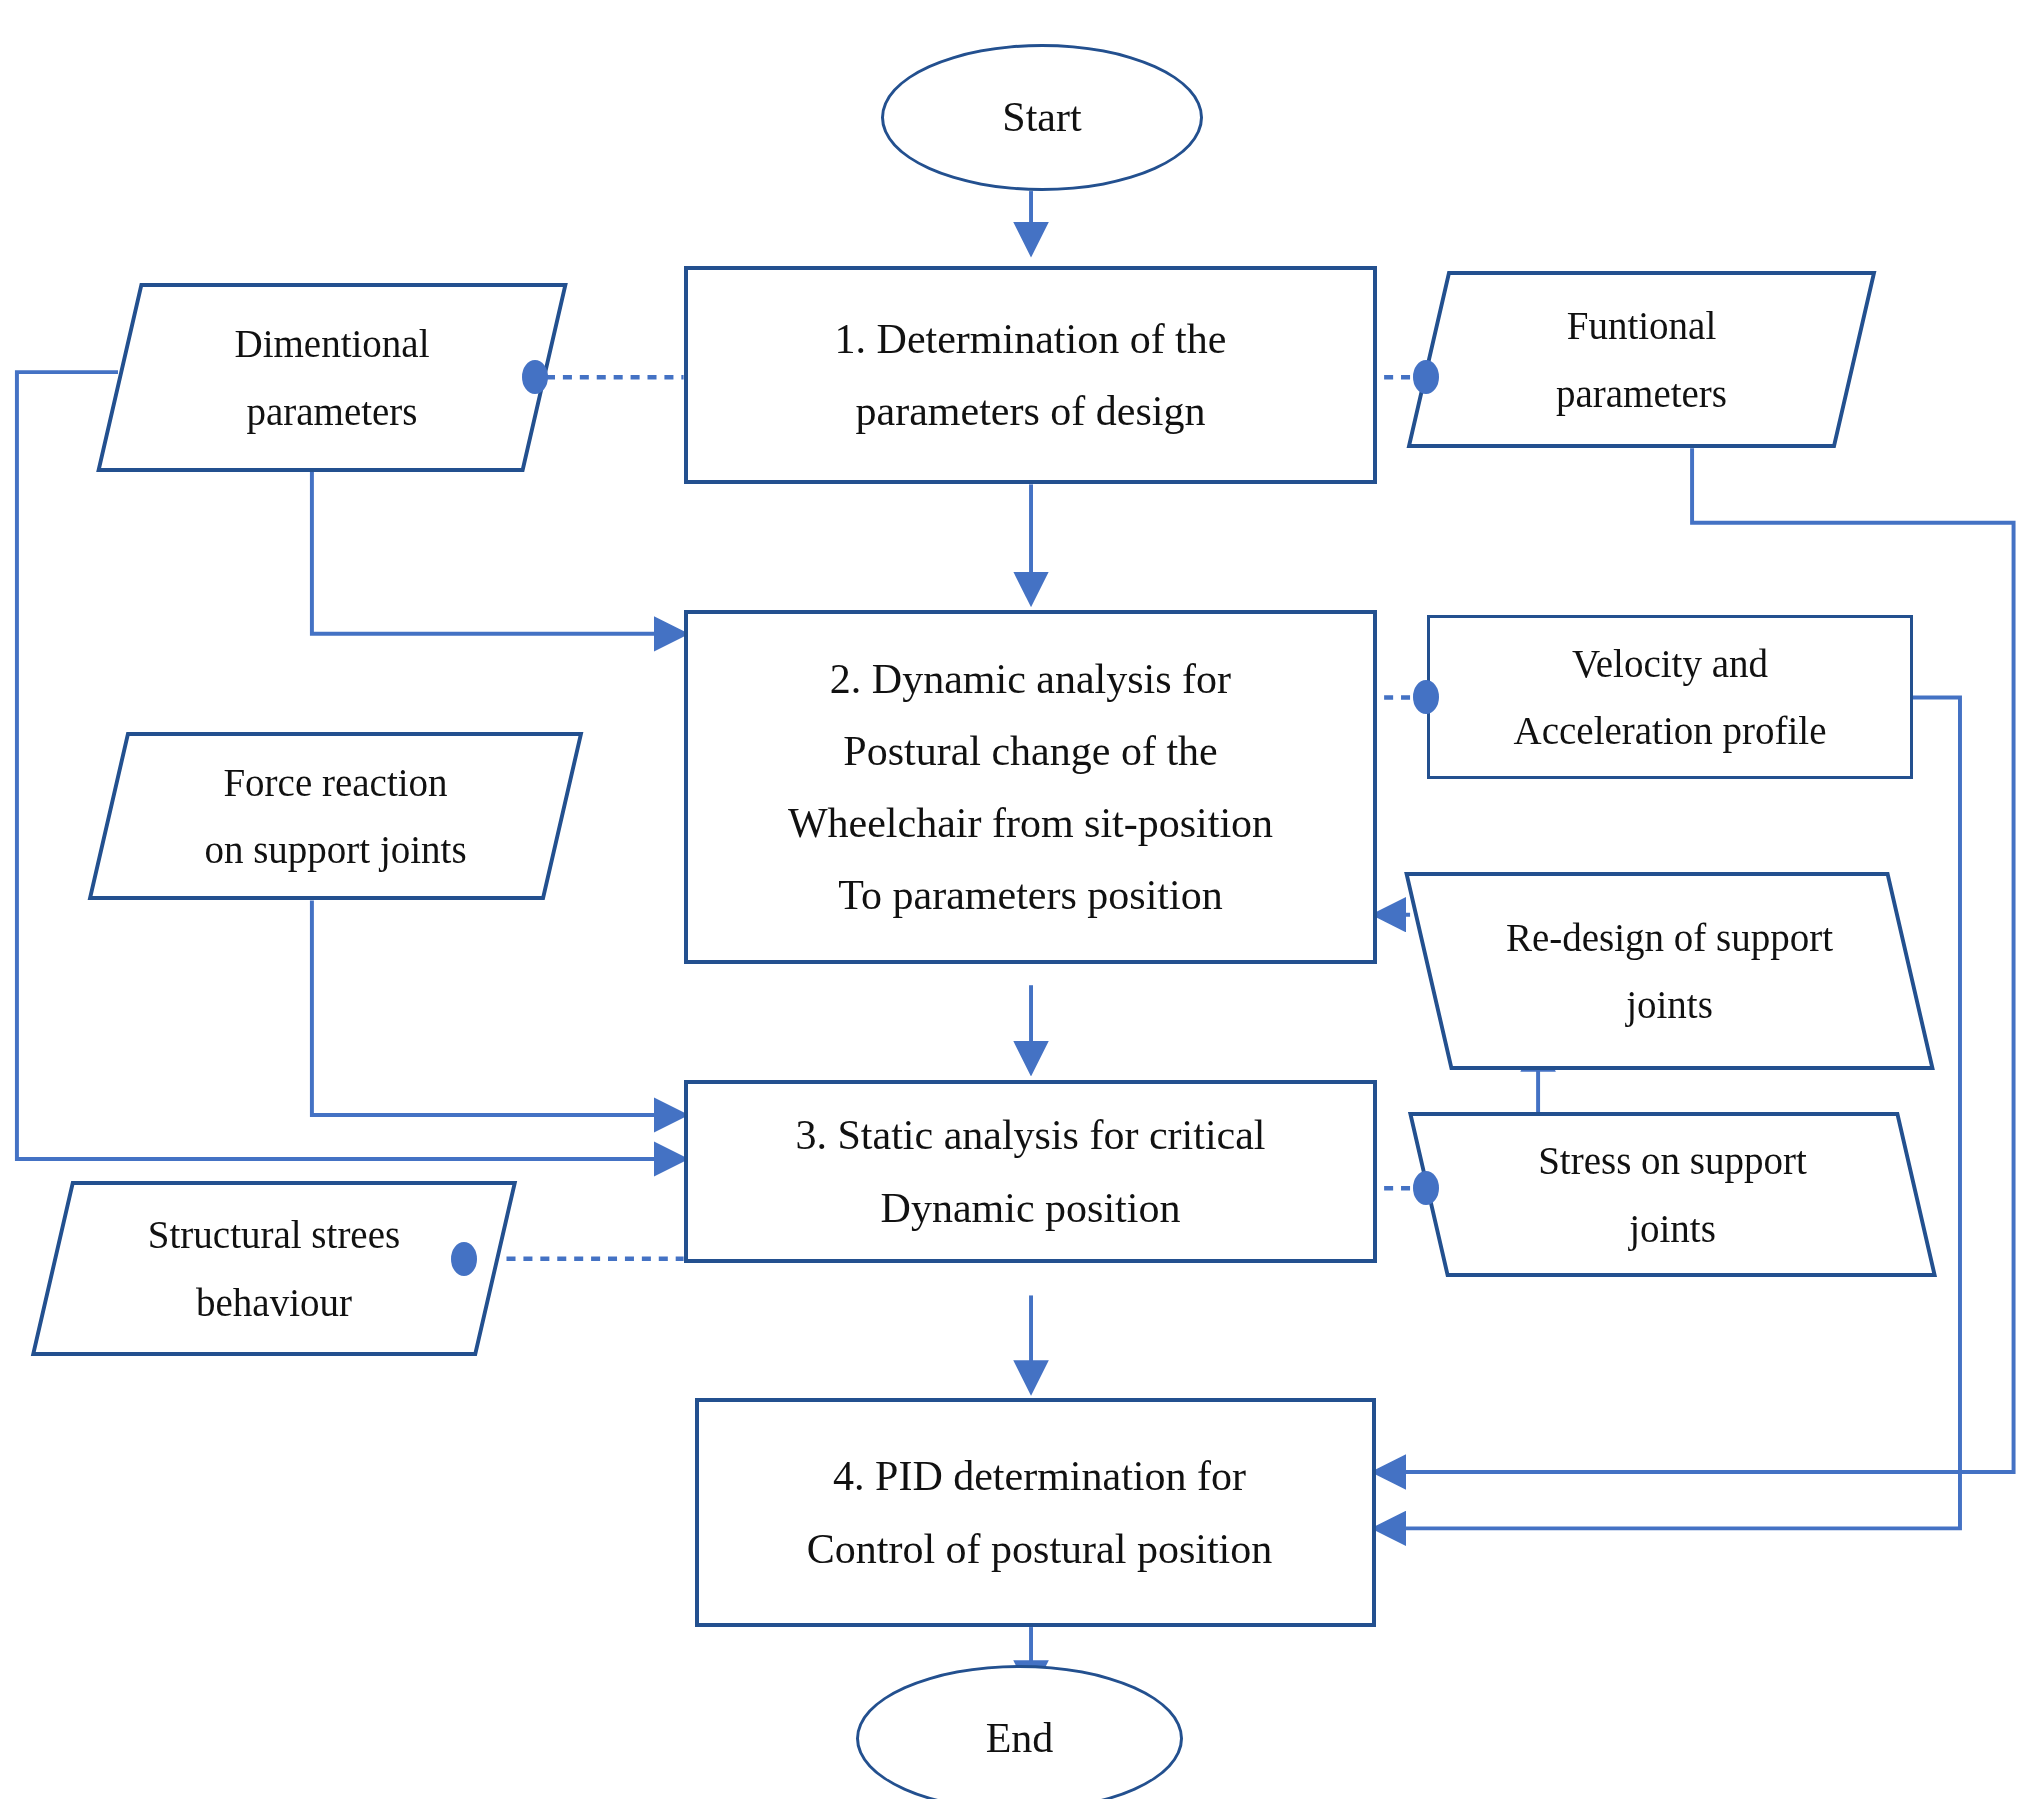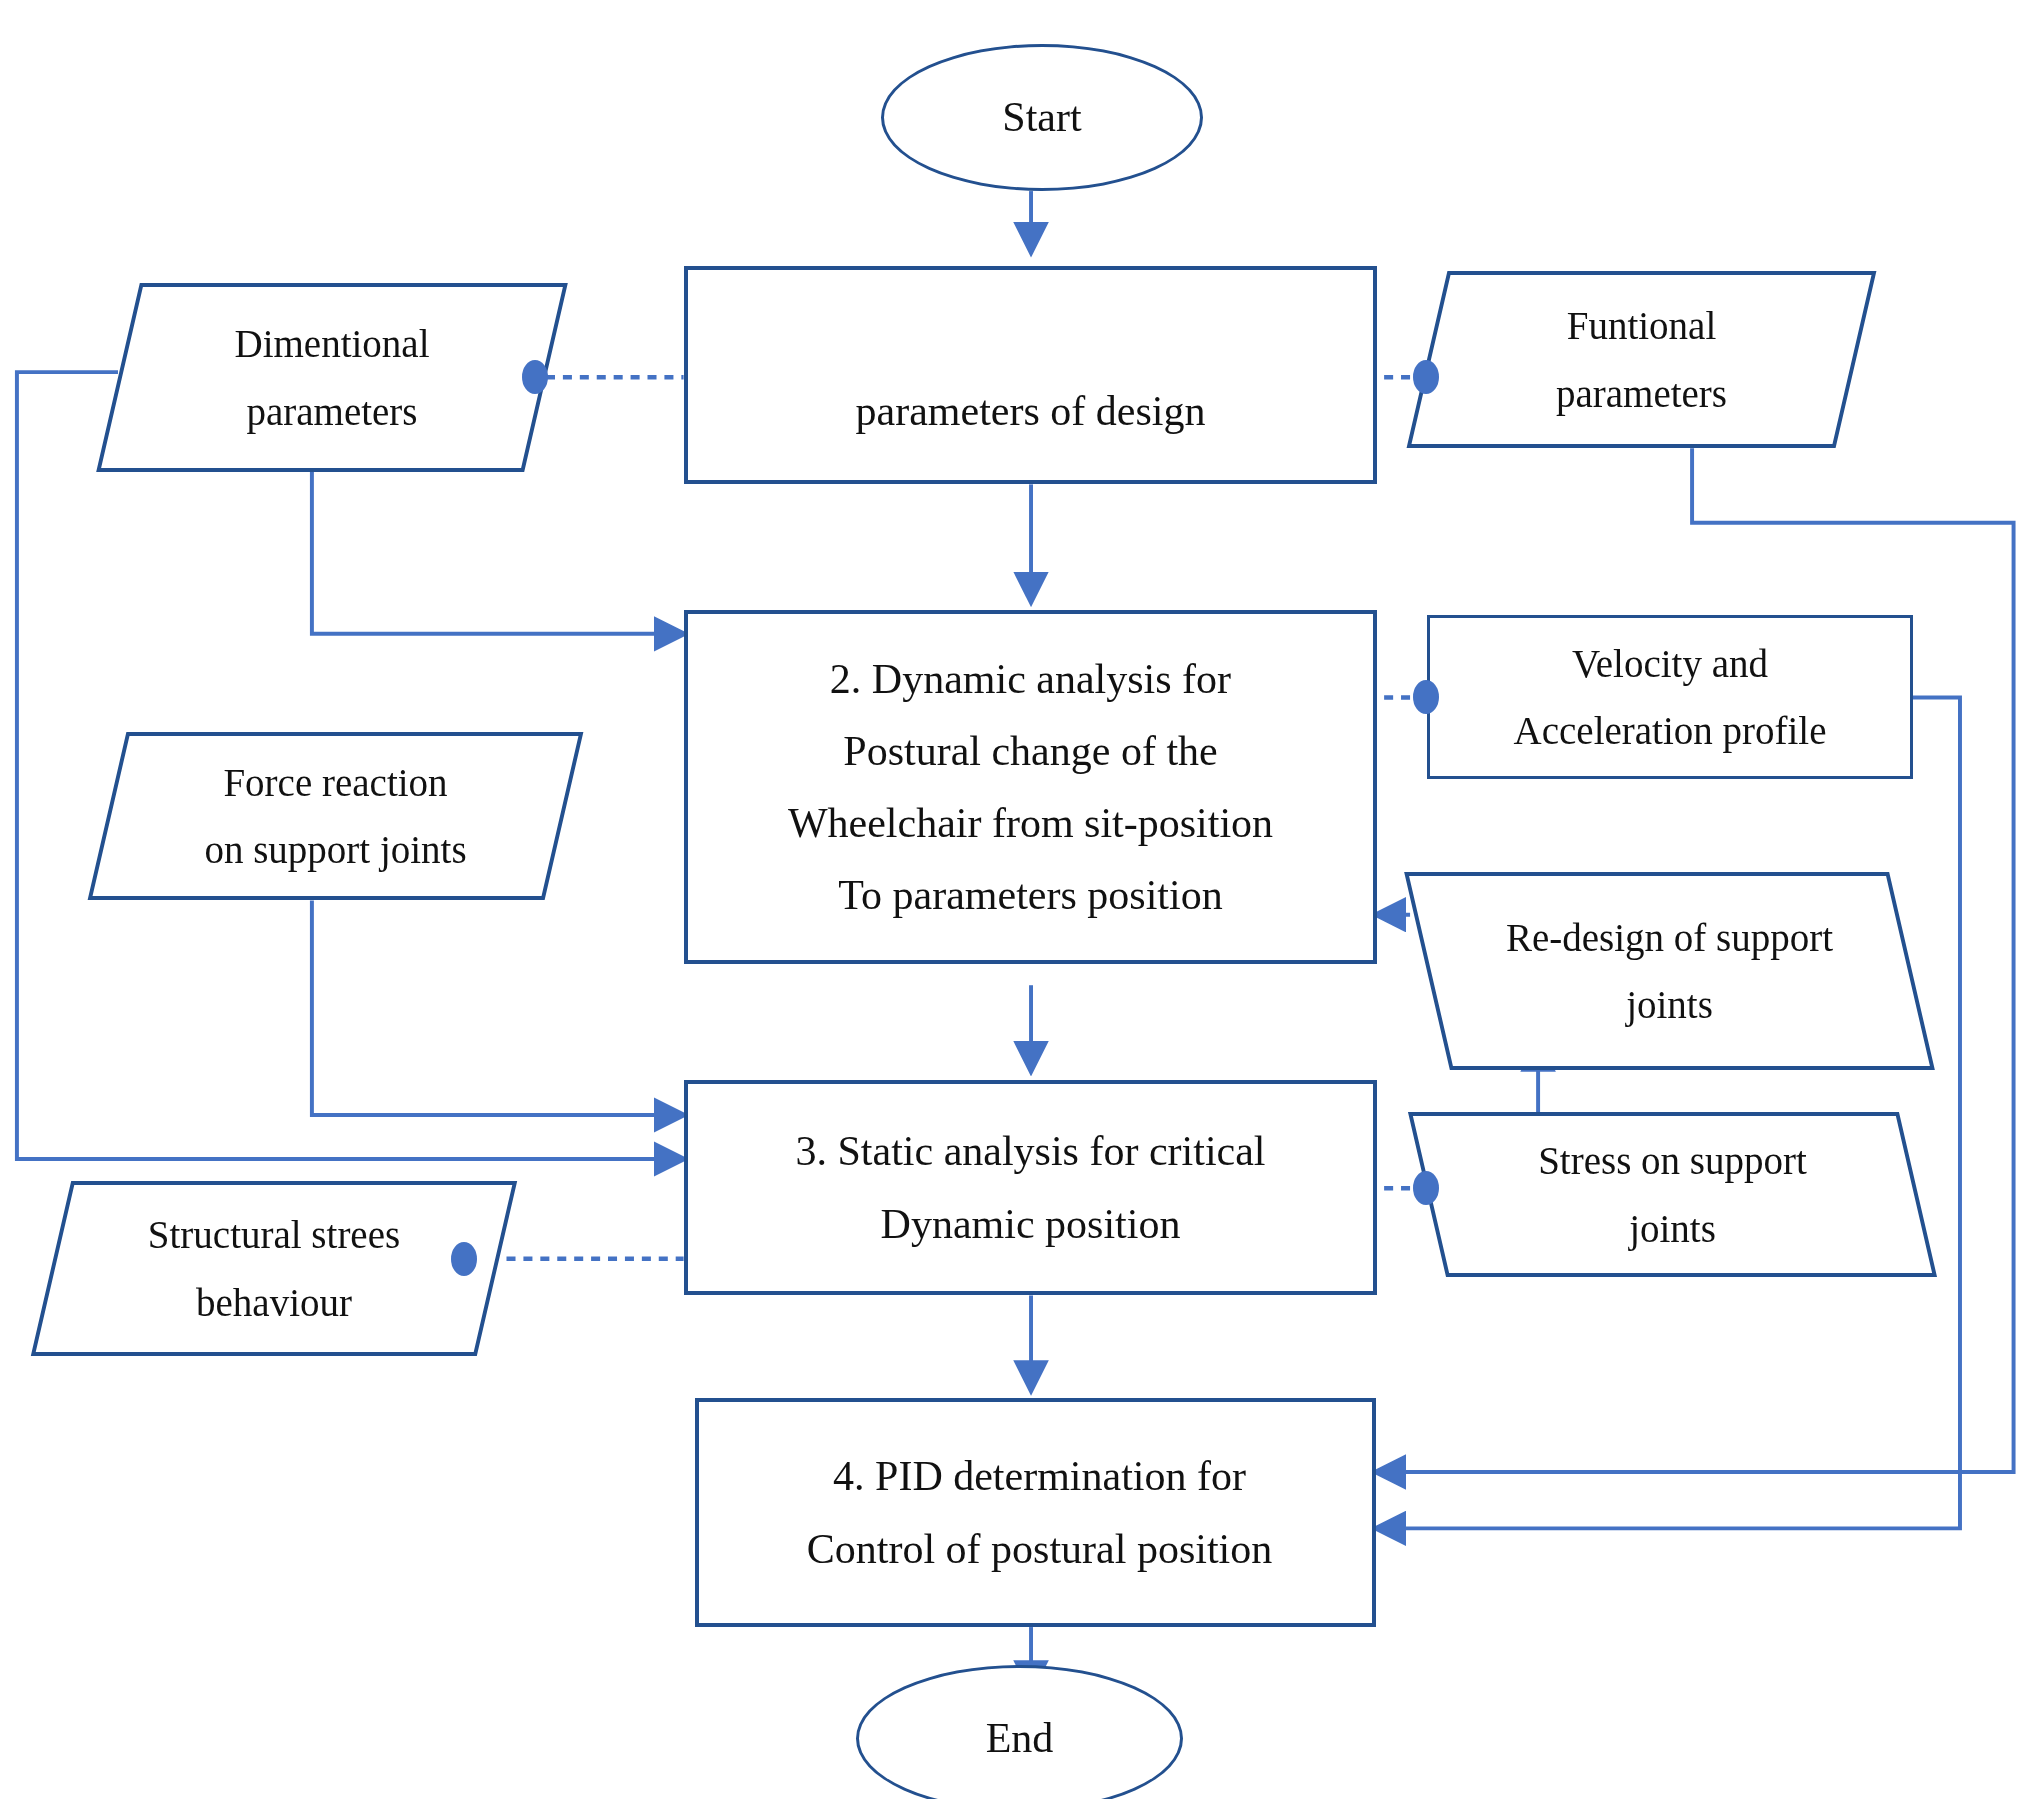--- a/index.html
+++ b/index.html
@@ -80,21 +80,21 @@
   <div class="dot" style="left:1413px;top:654px;"></div>
   <div class="dot" style="left:1413px;top:1145px;"></div>
   <div class="dot" style="left:451px;top:1216px;"></div>
 
   <div class="node term" style="left:881px;top:18px;width:322px;height:147px;">
     <span class="txt">Start</span>
   </div>
 
   <div class="node proc" style="left:684px;top:240px;width:693px;height:218px;">
     <span class="txt">
-      <br>
+      <span>1. Determination of the</span><br>
       <span>parameters of design</span>
     </span>
   </div>
 
   <div class="node para rt" style="left:118px;top:257px;width:428px;height:189px;">
     <span class="txt">
       <span>Dimentional</span><br>
       <span>parameters</span>
     </span>
   </div>
@@ -129,21 +129,21 @@
     </span>
   </div>
 
   <div class="node para lt" style="left:1427px;top:846px;width:485px;height:198px;">
     <span class="txt">
       <span>Re-design of support</span><br>
       <span>joints</span>
     </span>
   </div>
 
-  <div class="node proc" style="left:684px;top:1054px;width:693px;height:215px;">
+  <div class="node proc" style="left:684px;top:1054px;width:693px;height:183px;">
     <span class="txt">
       <span>3. Static analysis for critical</span><br>
       <span>Dynamic position</span>
     </span>
   </div>
 
   <div class="node para lt" style="left:1427px;top:1086px;width:491px;height:165px;">
     <span class="txt">
       <span>Stress on support</span><br>
       <span>joints</span>

